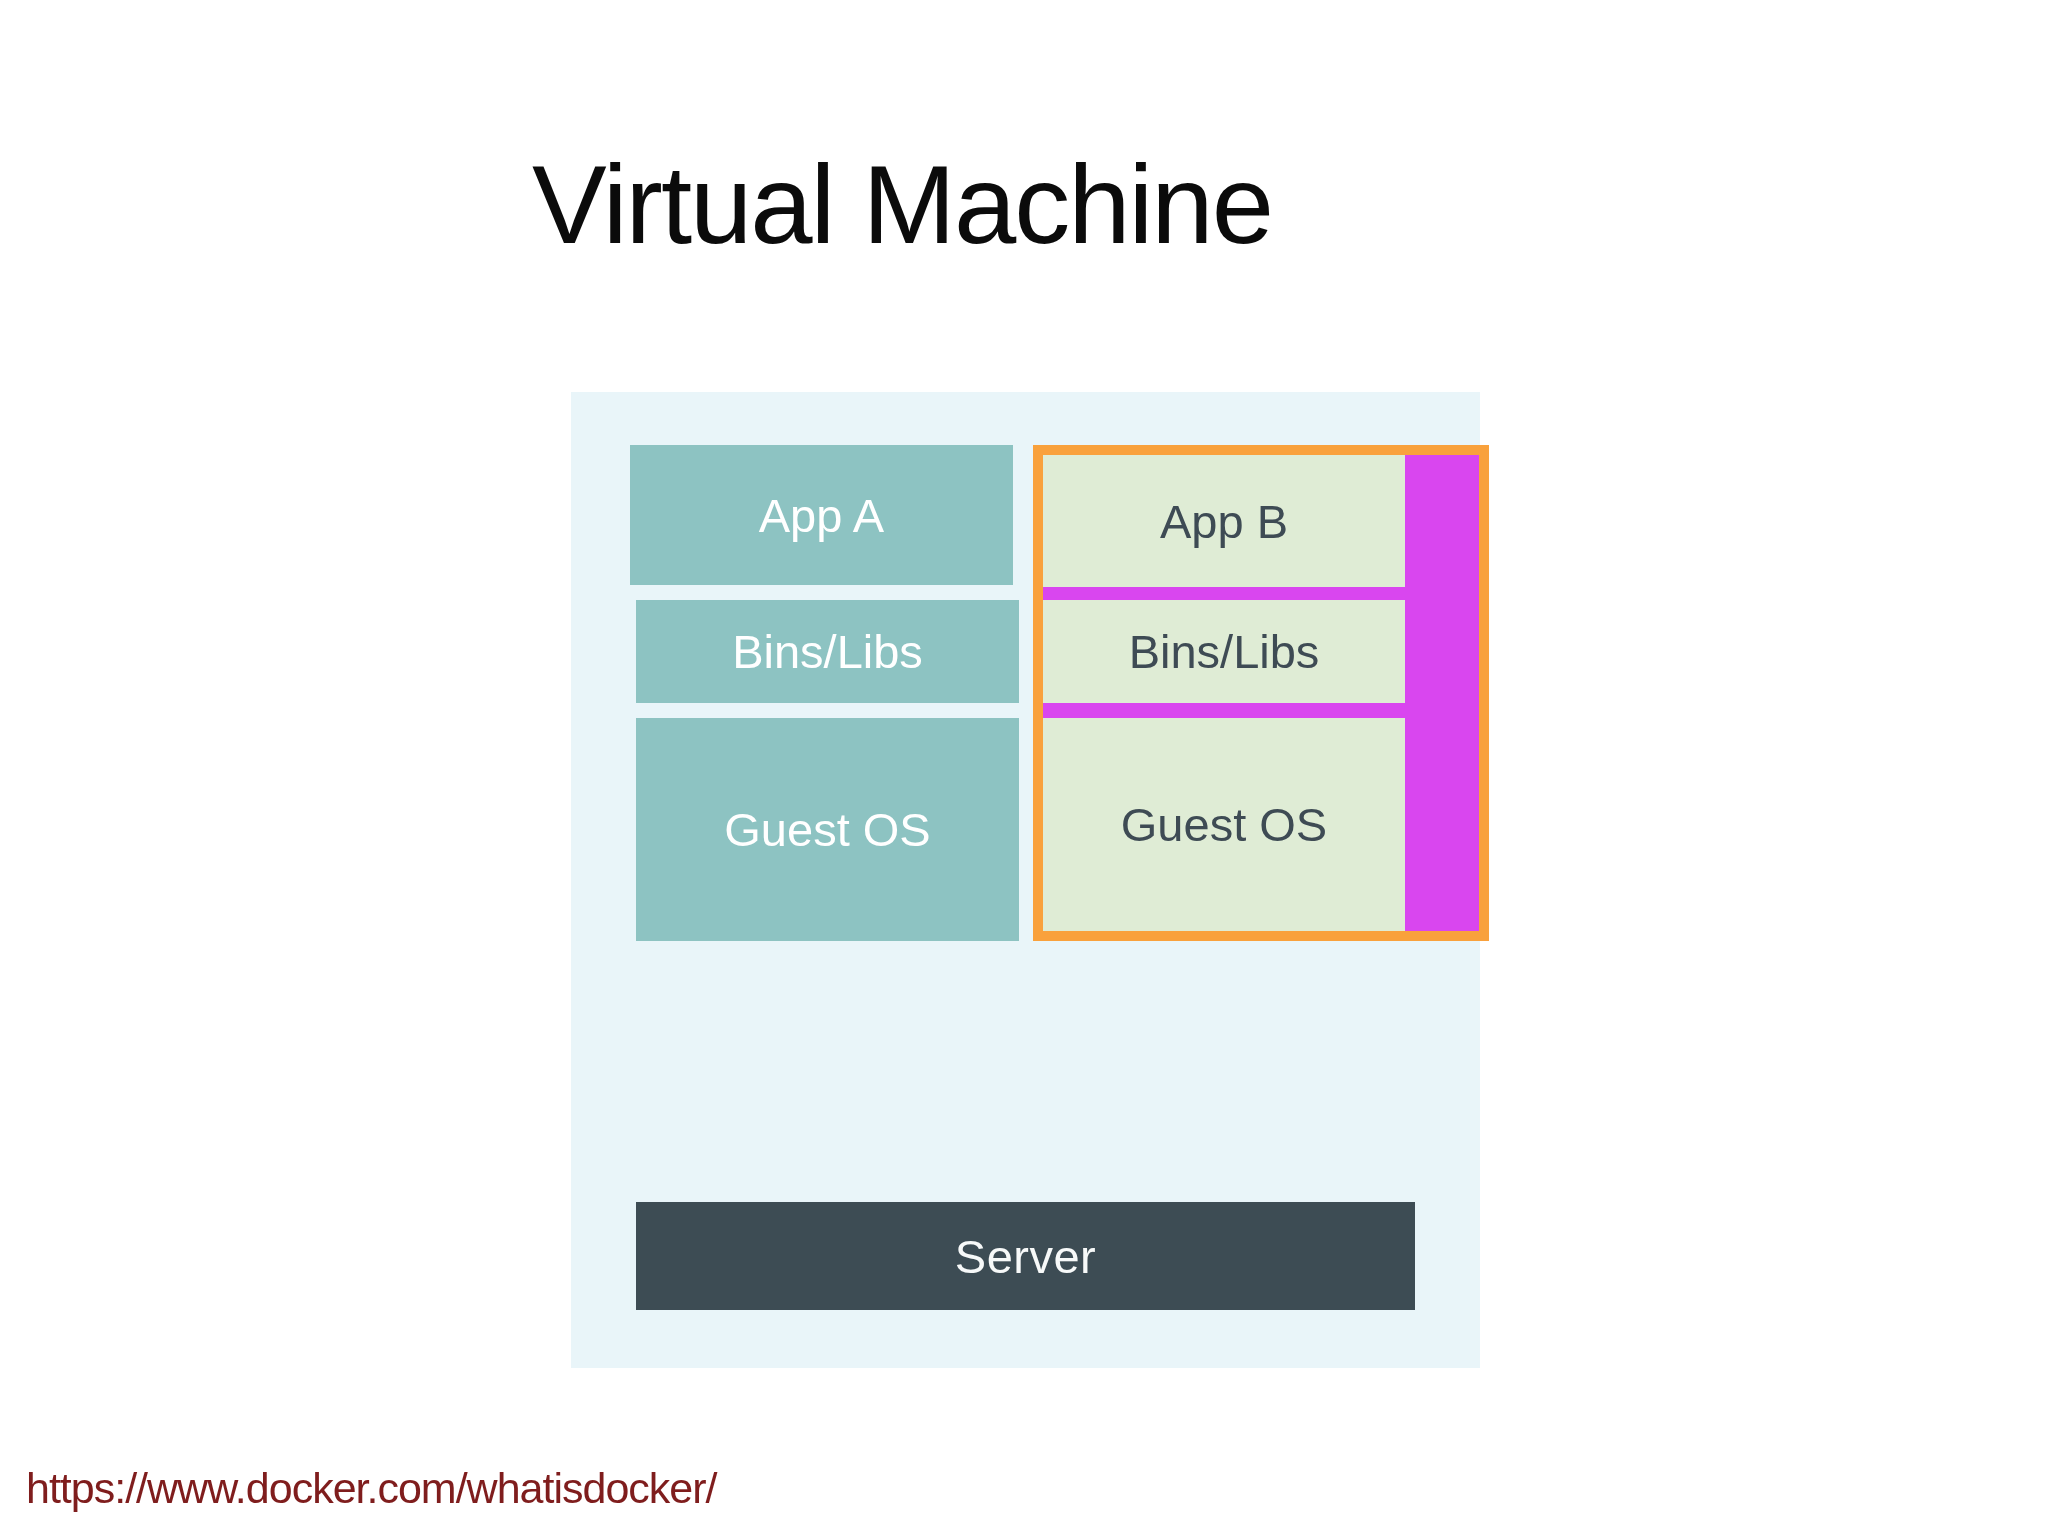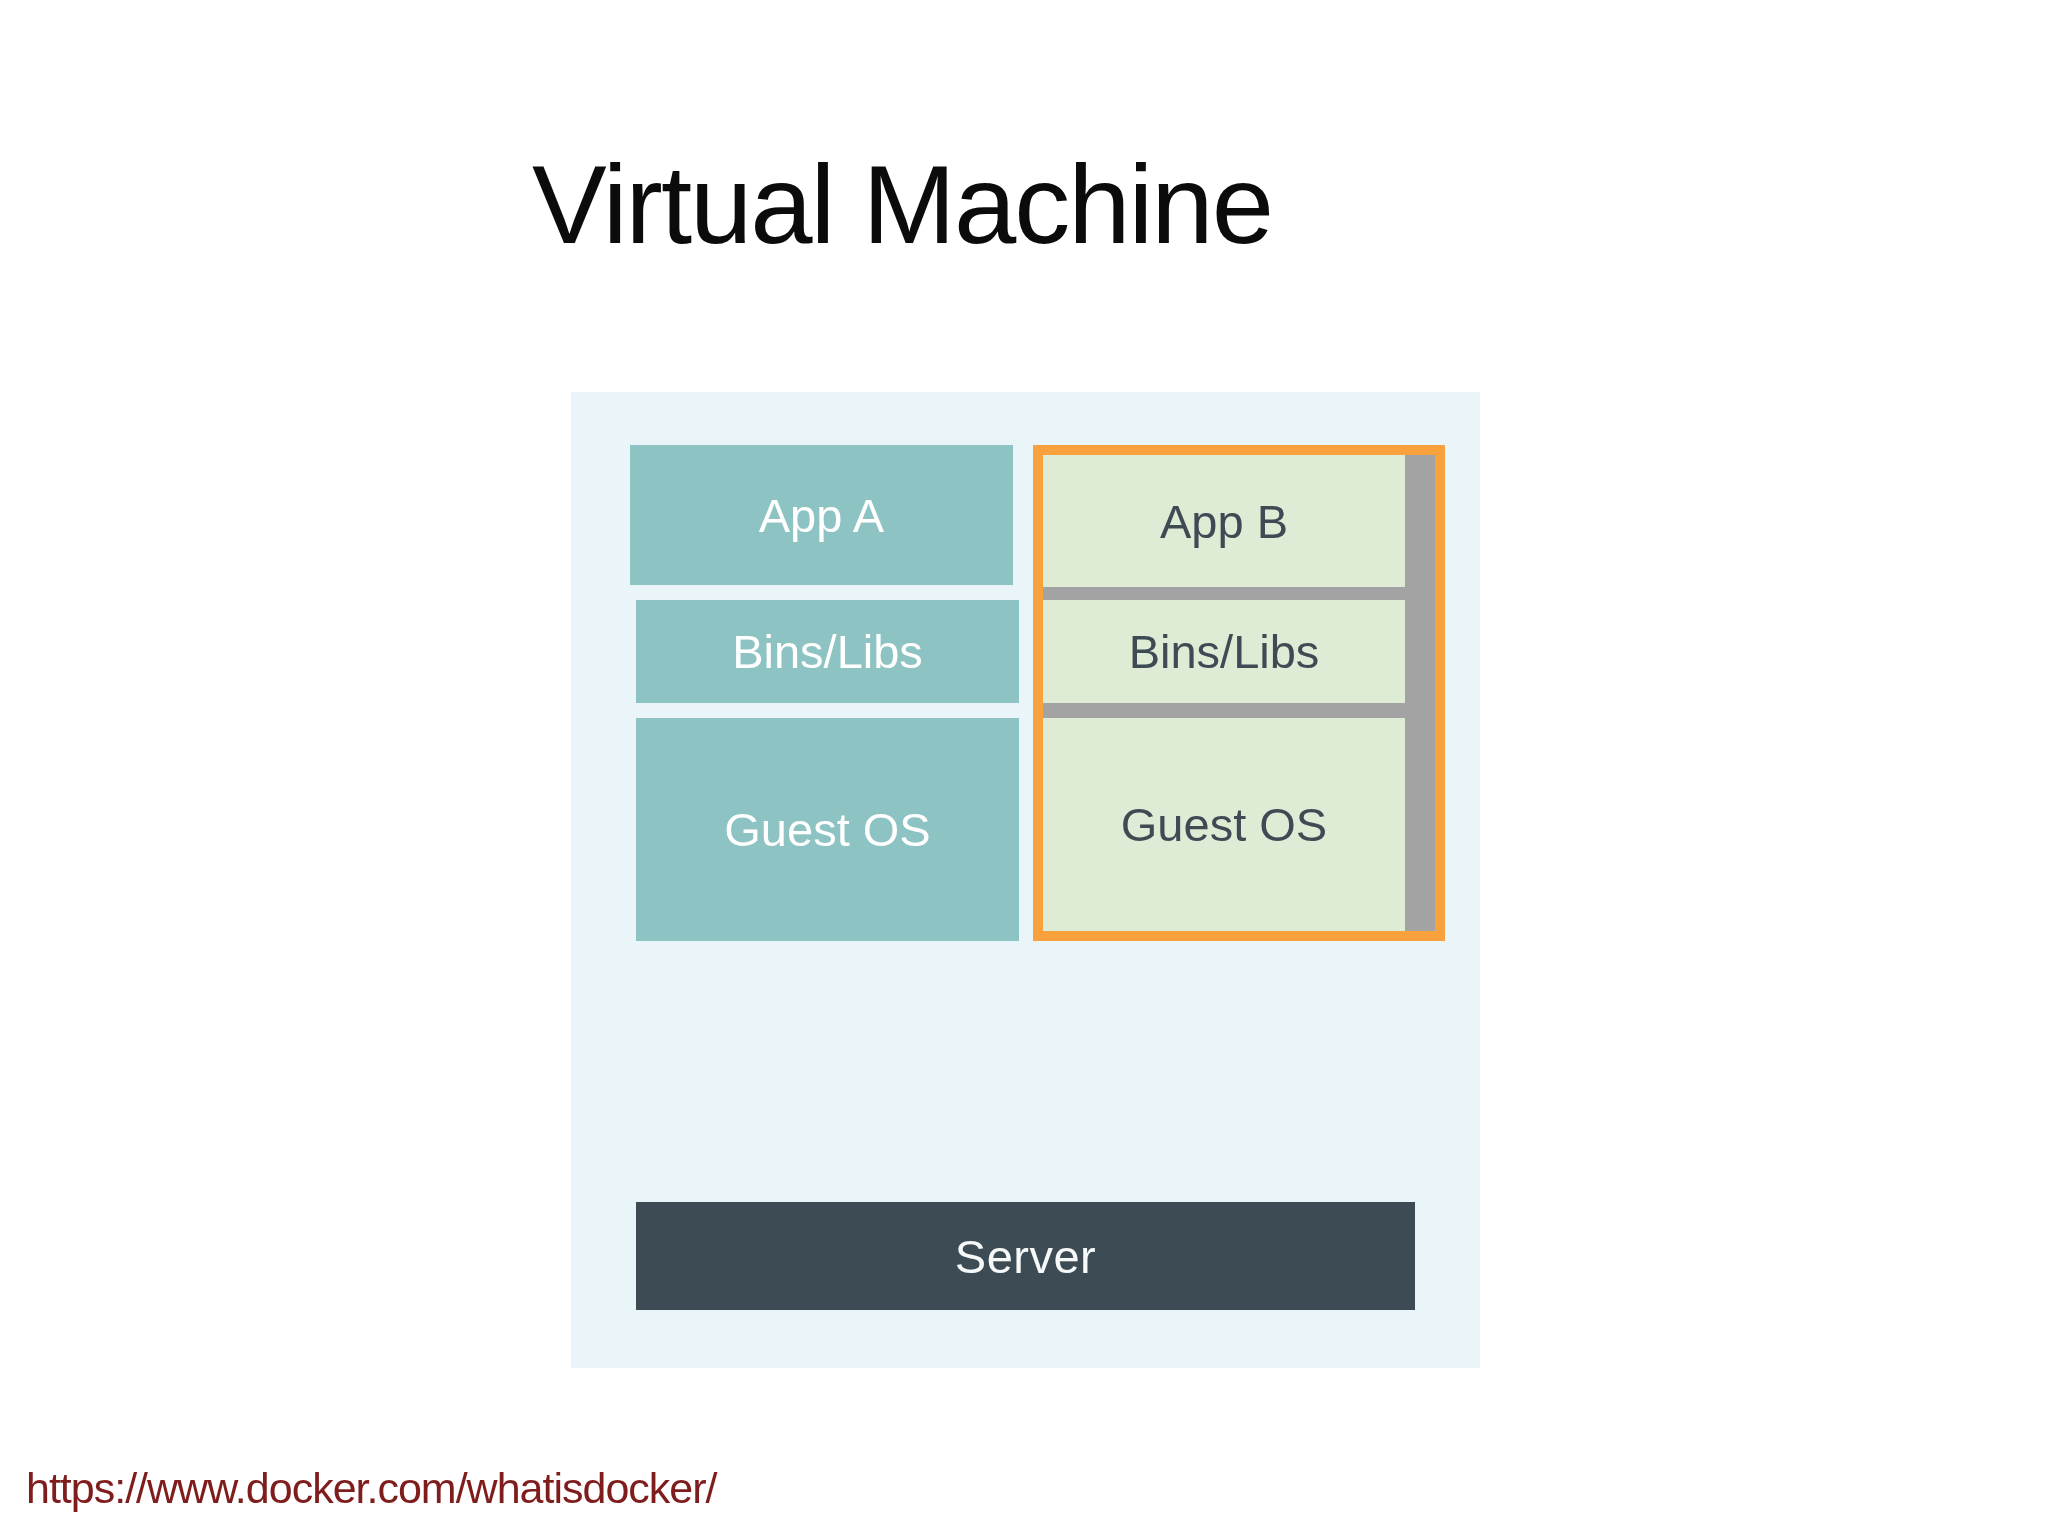--- a/index.html
+++ b/index.html
@@ -49,24 +49,24 @@
   }
   .box.dark {
     background: #3d4c54;
     color: #f7f9f9;
     letter-spacing: 0.5px;
   }
   .vm2-group {
     position: absolute;
     left: 462px;
     top: 53px;
-    width: 412px;
+    width: 456px;
     height: 496px;
     border: 10px solid #f9a13c;
-    background: #a3a3a3;
+    background: #d946ef;
     box-sizing: border-box;
   }
   .vm2-group .box {
     position: absolute;
     left: 0;
     width: 362px;
     background: #dfecd5;
     color: #3e4b54;
   }
   .vm2-app   { top: 0;     height: 132px; }

